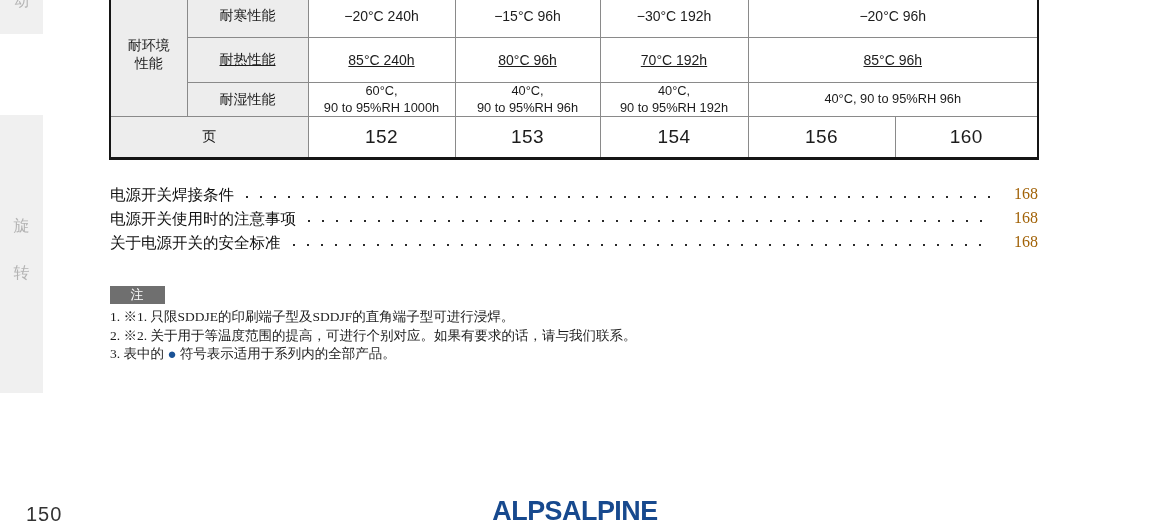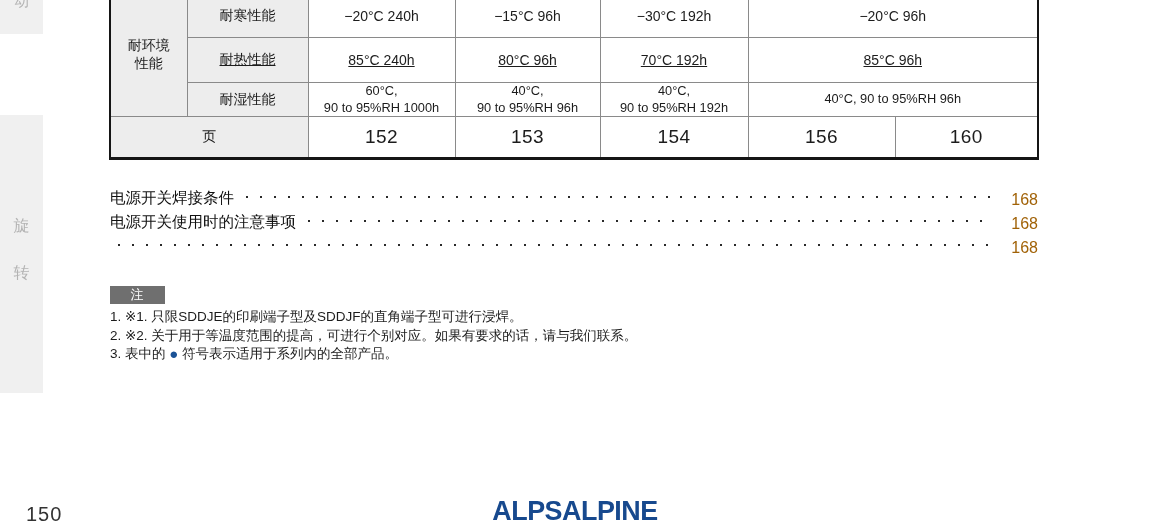--- a/index.html
+++ b/index.html
@@ -27,32 +27,32 @@
     padding:0 2px;font-size:14px;color:#1c1c1c;overflow:hidden;
   }
   table.spec td.hd{background:#ededed;}
   table.spec td.pre{white-space:pre-line;}
   tr.r1{height:44px;} tr.r2{height:45px;text-decoration:underline;} tr.r3{height:28px;} tr.r4{height:42px;}
   tr.r3 td.data{font-size:12.8px;line-height:1.3;}
   tr.r4 td.num{font-size:19px;letter-spacing:0.5px;}
 
   
   .toc{position:absolute;left:110px;top:185px;width:928px;}
-  .toc-row{display:flex;align-items:flex-end;height:24px;font-size:15.5px;color:#111;}
+  .toc-row{display:flex;align-items:flex-start;height:24px;font-size:15.5px;color:#111;font-family:Liberation Serif, serif;}
   .toc-label{white-space:nowrap;padding-right:4px;}
   .toc-dots{flex:1;align-self:stretch;margin:0 10px 0 2px;
     background-image:radial-gradient(circle,#2a2a2a 1.25px,transparent 1.55px);
     background-size:14px 100%;background-repeat:repeat-x;background-position:left center;}
   .toc-page{width:38px;text-align:right;font-size:16px;color:#a16207;}
 
   
   .note-badge{position:absolute;left:110px;top:286px;width:55px;height:18px;background:#6f6f6f;
     color:#ffffff;font-size:13px;display:flex;align-items:center;justify-content:center;letter-spacing:1px;}
   .notes{position:absolute;left:110px;top:308px;font-size:13.5px;line-height:18.5px;color:#1c1c1c;}
-  .note-line{white-space:nowrap;}
+  .note-line{white-space:nowrap;font-family:Liberation Serif, serif;}
   .note-bullet{font-size:15px;vertical-align:-1px;}
 
   
   .page-num{position:absolute;left:26px;top:501px;font-size:20px;line-height:26px;color:#333;letter-spacing:1px;}
   .logo{position:absolute;left:50%;top:497px;transform:translateX(-50%) scaleX(0.96);
     font-size:28px;line-height:28px;font-weight:800;letter-spacing:-0.5px;white-space:nowrap;}
 </style>
 </head>
 <body>
 
@@ -119,20 +119,21 @@
       <span class="toc-label">电源开关焊接条件</span>
       <span class="toc-dots"></span>
       <span class="toc-page">168</span>
     </div>
     <div class="toc-row">
       <span class="toc-label">电源开关使用时的注意事项</span>
       <span class="toc-dots"></span>
       <span class="toc-page">168</span>
     </div>
     <div class="toc-row">
+      <span class="toc-label">关于电源开关的安全标准</span>
       <span class="toc-dots"></span>
       <span class="toc-page">168</span>
     </div>
   </div>
 
   <div class="note-badge">注</div>
   <div class="notes">
     <div class="note-line">1. ※1. 只限SDDJE的印刷端子型及SDDJF的直角端子型可进行浸焊。</div>
     <div class="note-line">2. ※2. 关于用于等温度范围的提高，可进行个别对应。如果有要求的话，请与我们联系。</div>
     <div class="note-line">

